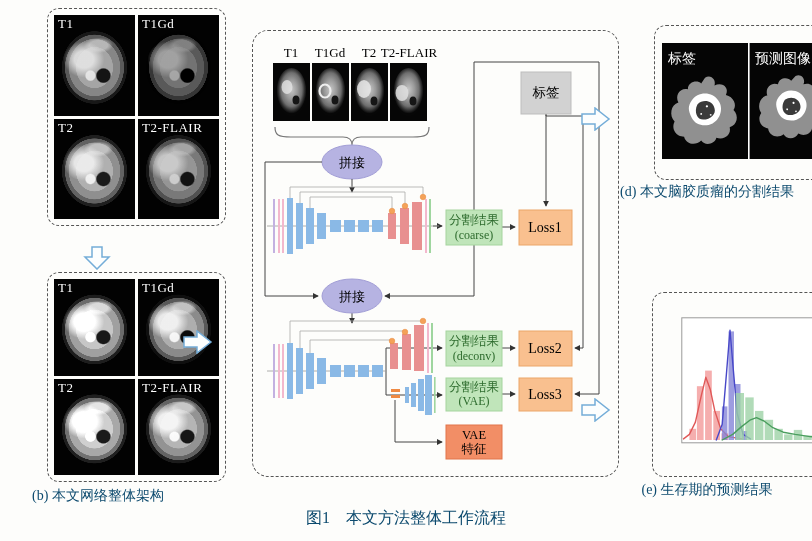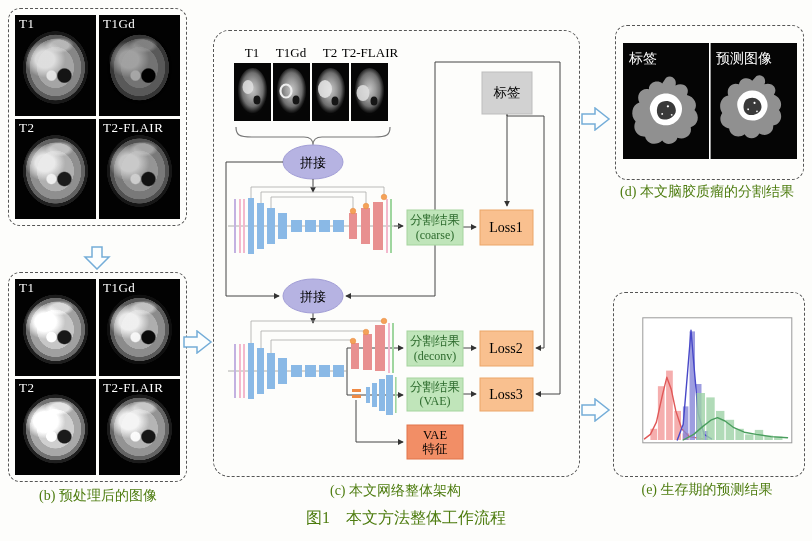--- a/index.html
+++ b/index.html
@@ -1,19 +1,19 @@
 <!DOCTYPE html>
 <html><head>
 <meta charset="utf-8">
 <style>
   html,body{margin:0;padding:0;background:#f7f7f5;}
   #canvas{position:relative;width:812px;height:541px;background:#fdfdfb;overflow:hidden;
           font-family:"Liberation Serif","DejaVu Serif",serif;color:#111;}
-  .dashedbox{position:absolute;border:1.6px dashed #555;border-radius:12px;background:transparent;}
-  .caption{position:absolute;text-align:center;font-size:14px;color:#4d7c0f;white-space:nowrap;}
+  .dashedbox{position:absolute;border:1.6px dashed #555;border-radius:12px;background:transparent;margin-left:39px;}
+  .caption{position:absolute;text-align:center;font-size:14px;color:#0c4a6e;white-space:nowrap;}
   .grid2x2{position:absolute;inset:6px;display:grid;grid-template-columns:1fr 1fr;grid-template-rows:1fr 1fr;gap:3px;}
   .cell{position:relative;background:#020202;overflow:hidden;}
   .brain{position:absolute;inset:0;background:
     radial-gradient(42% 30% at 37% 44%, rgba(228,228,228,.85) 0 28%, transparent 60%),
     radial-gradient(16% 13% at 61% 60%, #141414 0 50%, transparent 60%),
     radial-gradient(12% 10% at 45% 60%, #dedede 0 45%, transparent 58%),
     radial-gradient(28% 12% at 55% 30%, rgba(210,210,210,.6) 0 40%, transparent 64%),
     radial-gradient(47% 42% at 50% 52%, #a2a2a2 0 48%, #838383 49% 67%, #585858 68% 77%, #181818 78% 85%, transparent 86%);}
   .v-t1{filter:brightness(1.02);}
   .v-t1gd{filter:brightness(.72) contrast(1.15);}
@@ -70,21 +70,21 @@
       <div class="cell">
           <span class="mod-label">T2</span>
           <div class="brain v-t2"></div>
         </div>
       <div class="cell">
           <span class="mod-label">T2-FLAIR</span>
           <div class="brain v-flair"></div>
         </div>
     </div>
   </div>
-  <div class="caption" style="left:0;top:487px;width:196px;font-size:14px;">(b) 预处理后的图像</div>
+  <div class="caption" style="left:0;top:487px;width:196px;font-size:14px;">(b) 本文网络整体架构</div>
 
   <svg class="flow" style="left:183px;top:330px;" width="30" height="24" viewBox="0 0 30 24">
     <polygon points="1,7 14,7 14,1 28,12 14,23 14,17 1,17" fill="#fcfefe" stroke="#74add8" stroke-width="1.5"></polygon>
   </svg>
 
   <div class="dashedbox" style="left:213px;top:30px;width:365px;height:445px;border-radius:16px;">
   <svg width="365" height="445" viewBox="0 0 365 445">
     <defs>
       <marker id="arw" markerWidth="7" markerHeight="7" refX="5.2" refY="3" orient="auto">
         <path d="M0,0 L6,3 L0,6 Z" fill="#333"></path>
@@ -256,21 +256,20 @@
     <text x="221" y="374" font-size="12" text-anchor="middle" fill="#2d6b2d">(VAE)</text>
 
     <rect x="266" y="347" width="53" height="33" fill="#f9c08f" stroke="#eba668"></rect>
     <text x="292" y="368" font-size="14" text-anchor="middle">Loss3</text>
 
     <rect x="193" y="394" width="56" height="34" fill="#f28e66" stroke="#e1744a"></rect>
     <text x="221" y="408" font-size="12.5" text-anchor="middle">VAE</text>
     <text x="221" y="422" font-size="12.5" text-anchor="middle">特征</text>
   </svg>
   </div>
-  <div class="caption" style="left:213px;top:482px;width:365px;font-size:14px;">(c) 本文网络整体架构</div>
 
   <svg class="flow" style="left:581px;top:107px;" width="30" height="24" viewBox="0 0 30 24">
     <polygon points="1,7 14,7 14,1 28,12 14,23 14,17 1,17" fill="#fcfefe" stroke="#74add8" stroke-width="1.5"></polygon>
   </svg>
 
   <div class="dashedbox" style="left:615px;top:25px;width:187px;height:153px;">
     <svg width="187" height="153" viewBox="0 0 187 153">
       <defs>
         <g id="tumor">
           <path d="M0,-36 C6,-40 12,-34 10,-28 C18,-32 26,-26 22,-18 C30,-16 34,-8 30,-2 C36,4 34,14 26,16 C28,24 20,30 12,27 C10,34 0,36 -4,30 C-10,36 -20,34 -22,26 C-30,26 -36,18 -32,10 C-38,4 -36,-8 -28,-10 C-32,-18 -26,-26 -18,-24 C-18,-32 -8,-34 -4,-30 Z" fill="#909090"></path>

